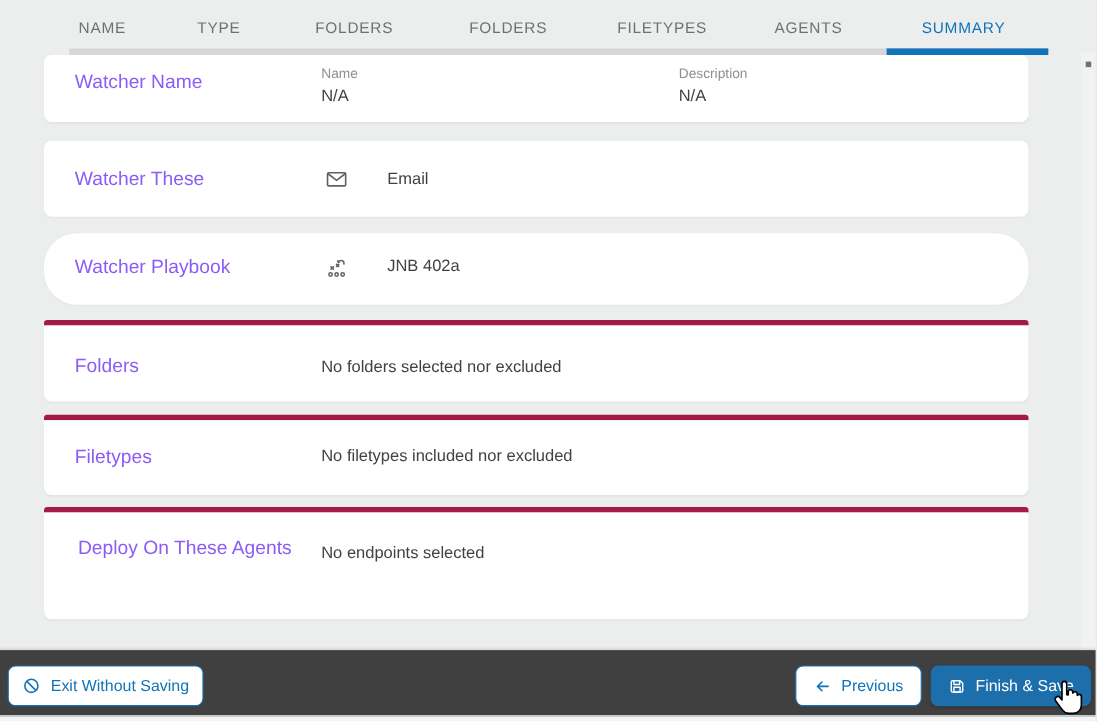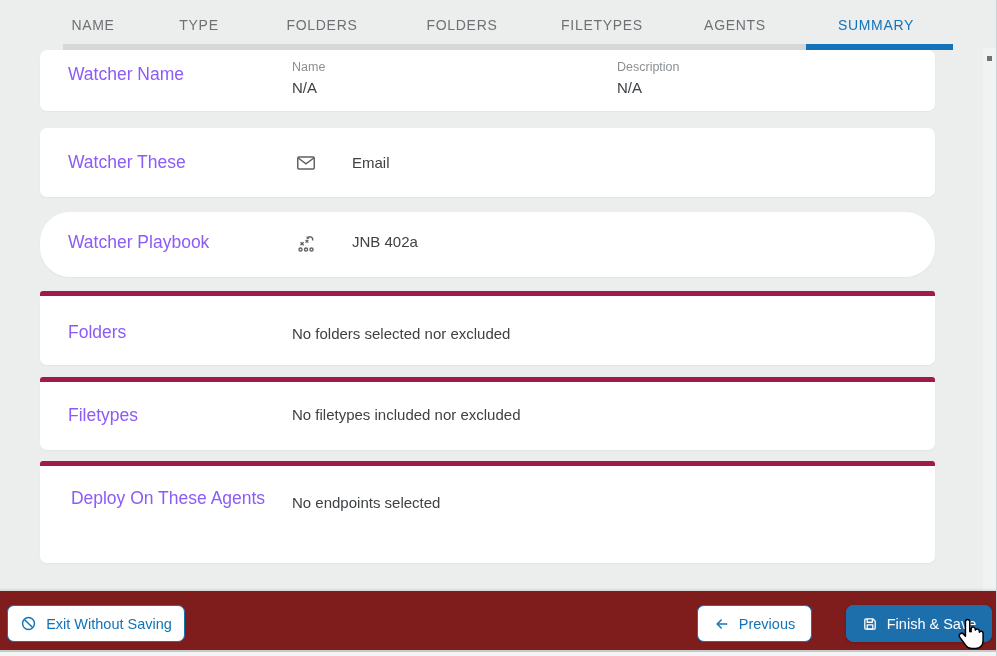--- a/index.html
+++ b/index.html
@@ -43,21 +43,21 @@
   .field-value { position:absolute; font-size:15px; color:#3e4245; }
   .row-value   { position:absolute; font-size:15px; color:#3e4245; }
   .row-icon    { position:absolute; width:22px; height:22px; color:#5e6164; }
 
   
   .v-scroll-track { position:absolute; left:983px; top:48px; width:13px; height:543px; background:#f1f2f2; }
   .v-scroll-mark  { position:absolute; left:987px; top:56px; width:5px; height:5px; background:#6f7274; }
 
   
   .footer {
-    position:absolute; left:0; top:591px; width:997px; height:59px; background:#7f1d1d;
+    position:absolute; left:0; top:591px; width:997px; height:59px; background:#404040;
   }
   .footer-shadow { position:absolute; left:0; top:588px; width:997px; height:3px;
     background:linear-gradient(to bottom, rgba(0,0,0,0), rgba(0,0,0,0.10)); }
   .bottom-line  { position:absolute; left:0; top:650px; width:997px; height:2px; background:#c6c9ca; }
   .bottom-strip { position:absolute; left:0; top:652px; width:997px; height:4px; background:#f4f4f4; }
 
   .btn {
     position:absolute; top:14px; height:37px; border-radius:7px;
     display:flex; align-items:center; justify-content:center; gap:9px;
     font-size:14.5px; font-weight:500; cursor:pointer;
@@ -149,21 +149,21 @@
     <button class="btn" style="left:7px; width:178px;">
       <span class="bicon">
         <svg viewBox="0 0 20 20" width="17" height="17" fill="none" stroke="#1273b8" stroke-width="1.7">
           <circle cx="10" cy="10" r="7"></circle>
           <line x1="5.2" y1="5.2" x2="14.8" y2="14.8"></line>
         </svg>
       </span>
       <span>Exit Without Saving</span>
     </button>
 
-    <button class="btn" style="left:697px; width:115px;">
+    <button class="btn" style="left:723px; width:115px;">
       <span class="bicon">
         <svg viewBox="0 0 20 20" width="16" height="16" fill="none" stroke="#1273b8" stroke-width="1.8" stroke-linecap="round" stroke-linejoin="round">
           <line x1="16" y1="10" x2="4.5" y2="10"></line>
           <polyline points="9,5 4,10 9,15"></polyline>
         </svg>
       </span>
       <span>Previous</span>
     </button>
 
     <button class="btn primary" style="left:846px; width:146px;">

